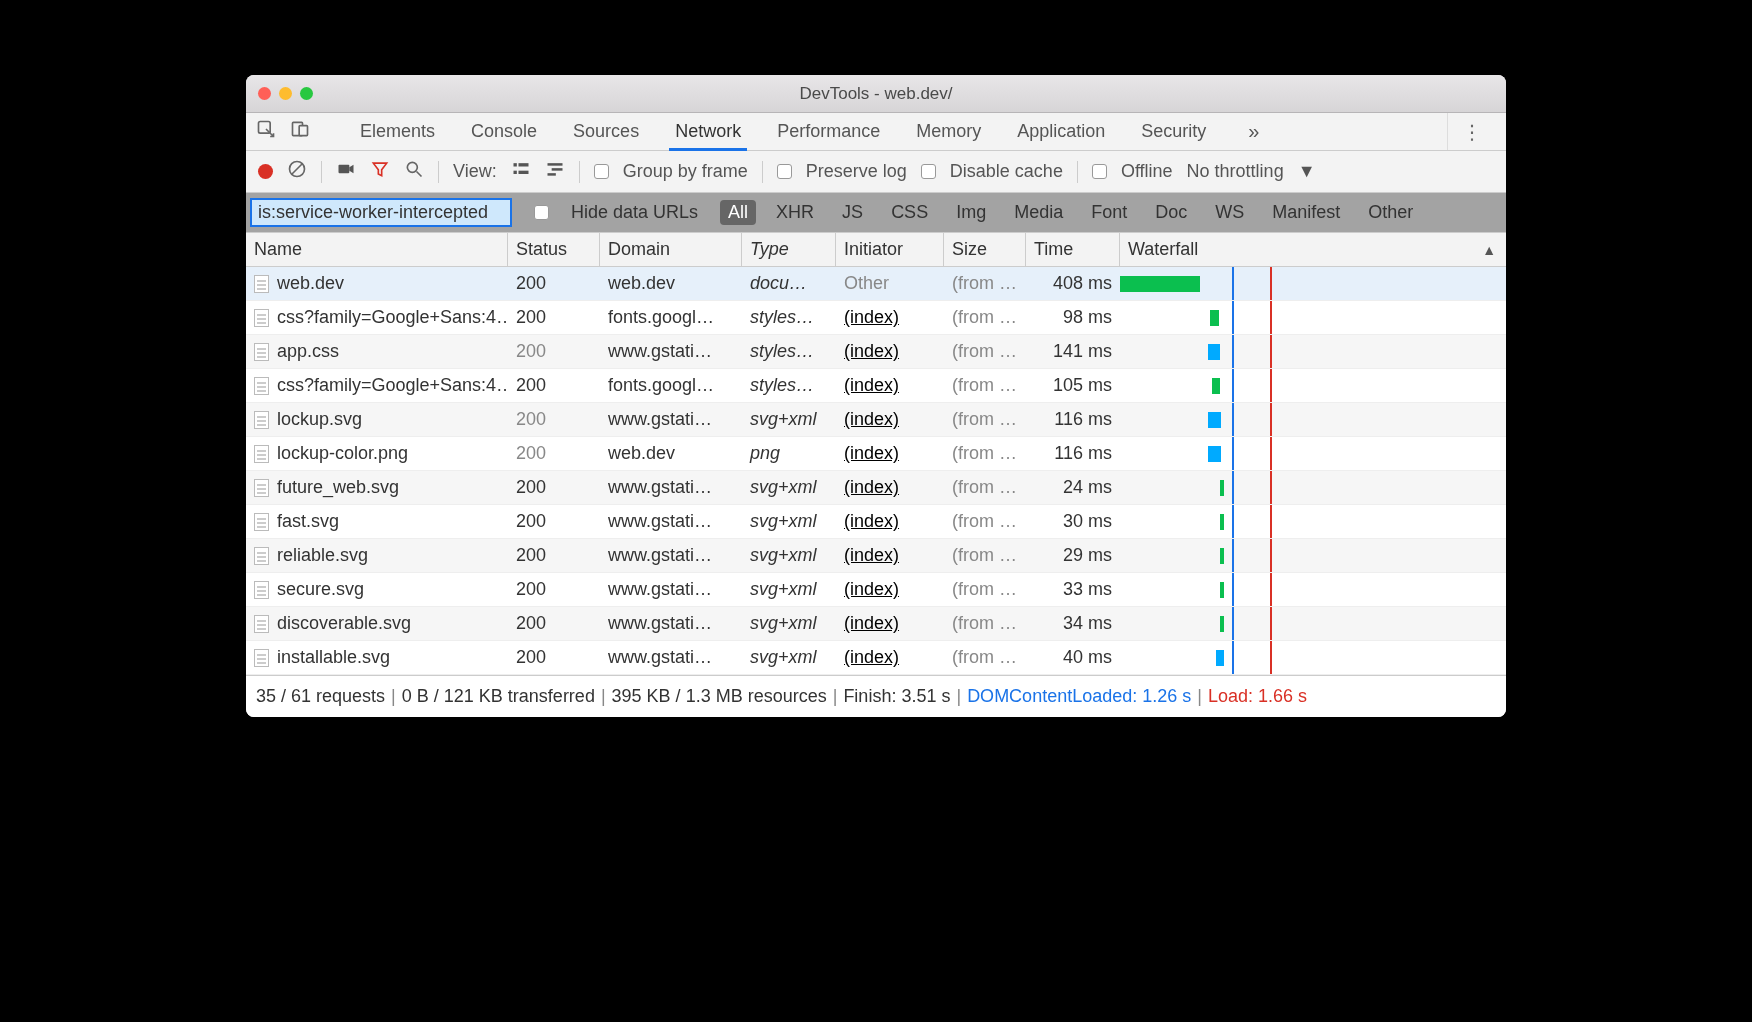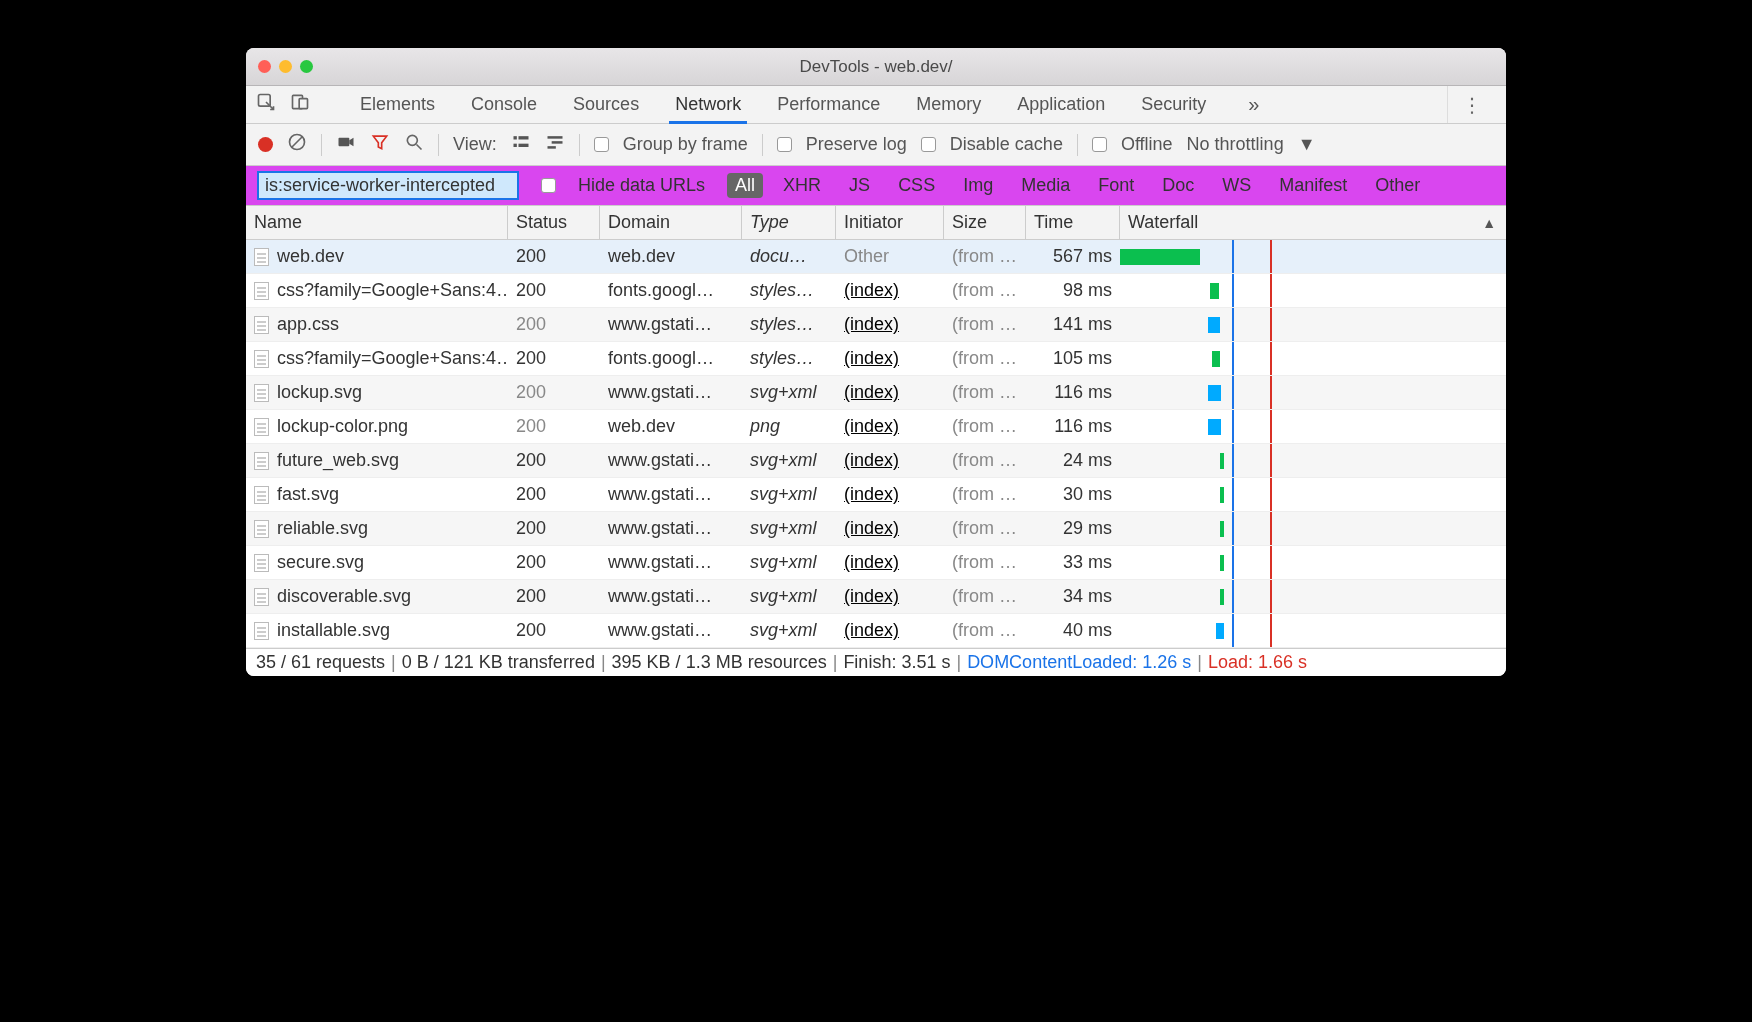--- a/index.html
+++ b/index.html
@@ -12,20 +12,21 @@
     align-items: flex-start;
     justify-content: center;
     padding-top: 48px;
   }
   .window {
     width: 1260px;
     background: #fff;
     border-radius: 8px;
     box-shadow: 0 30px 60px rgba(0,0,0,.5), 0 0 0 1px rgba(0,0,0,.15);
     overflow: hidden;
+    margin-top: 27px;
   }
   .titlebar {
     height: 38px;
     background: linear-gradient(#e8e6e8,#d7d5d7);
     border-bottom: 1px solid #b7b5b7;
     display: flex;
     align-items: center;
     position: relative;
   }
   .traffic { position:absolute; left:12px; display:flex; gap:8px; }
@@ -46,21 +47,21 @@
     height:42px; display:flex; align-items:center; border-bottom:1px solid #ccc;
     background:#f3f3f3; font-size:18px; color:#555; padding:0 12px; gap:14px;
   }
   .record{width:15px;height:15px;border-radius:50%;background:#d93025;}
   .divider{width:1px;height:22px;background:#ccc;}
   .toolbar .lbl{white-space:nowrap;}
   .chk{width:15px;height:15px;border:1px solid #999;border-radius:3px;background:#fff;flex-shrink:0;}
   .funnel{color:#d93025;}
   .filterbar {
     height:40px; display:flex; align-items:center; border-bottom:1px solid #ccc;
-    background:#d946ef; font-size:18px; color:#333; padding:0 11px; gap:22px;
+    background:#a3a3a3; font-size:18px; color:#333; padding:0 4px; gap:22px;
   }
   .filter-input {
     border:2px solid #1a73e8; background:#cfe8fc; padding:2px 6px;
     font-size:18px; color:#333; width:262px; font-family:inherit;
   }
   .pill{padding:2px 8px;}
   .pill.active{background:#666;color:#fff;border-radius:4px;}
   .grid {
     font-size:18px; color:#333;
   }
@@ -86,21 +87,21 @@
   .c-time{width:94px;text-align:right;}
   .c-water{flex:1; position:relative; height:100%;}
   .fileicon{width:15px;height:18px;border:1px solid #bbb;background:#fff;flex-shrink:0;position:relative;}
   .fileicon::after{content:"";position:absolute;top:4px;left:2px;right:2px;height:2px;background:#ccc;box-shadow:0 4px 0 #ccc,0 8px 0 #ccc;}
   .dim{color:#888;}
   .link{text-decoration:underline;color:#000000;}
   .bar{position:absolute;top:9px;height:16px;}
   .vline{position:absolute;top:0;bottom:0;width:2px;}
   .rows-clip{height:408px;overflow:hidden;}
   .statusbar{
-    height:28px;border-top:1px solid #ccc;background:#fff;display:flex;
+    height:42px;border-top:1px solid #ccc;background:#fff;display:flex;
     align-items:center;padding:0 10px;font-size:18px;color:#333;gap:6px;
   }
   .statusbar .sep{color:#888;}
   .blue{color:#1a73e8;}
   .redt{color:#d93025;}
   svg.ic{width:20px;height:20px;stroke:#666;fill:none;stroke-width:2;}
 </style>
 </head>
 <body>
 
@@ -224,21 +225,21 @@
         <div class="row sel">
           <div class="c-name">
             <span class="fileicon"></span>
             <span>web.dev</span>
           </div>
           <div class="c-status ">200</div>
           <div class="c-domain">web.dev</div>
           <div class="c-type">docu…</div>
           <div class="c-init"><span class="dim">Other</span></div>
           <div class="c-size">(from …</div>
-          <div class="c-time">567 ms</div>
+          <div class="c-time">408 ms</div>
           <div class="c-water">
             <div class="bar" style="left:0px;width:80px;background:#0bbf4f"></div>
             <div class="vline" style="left:112px;background:#1a73e8"></div>
             <div class="vline" style="left:150px;background:#d93025"></div>
           </div>
         </div>
         <div class="row">
           <div class="c-name">
             <span class="fileicon"></span>
             <span>css?family=Google+Sans:4…</span>

